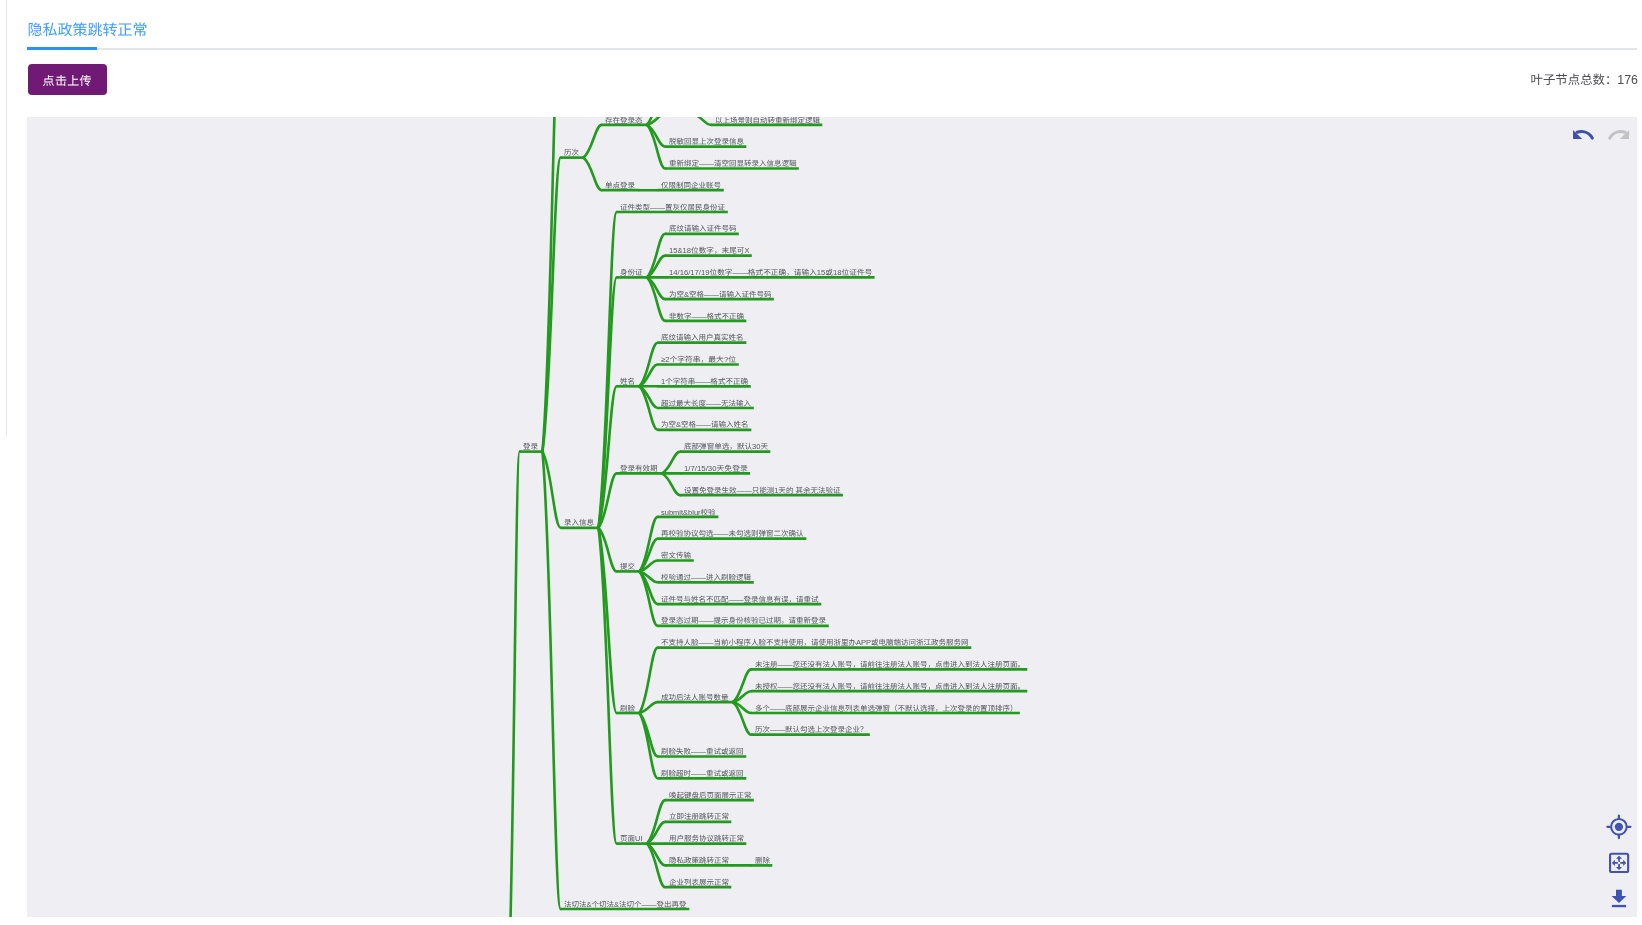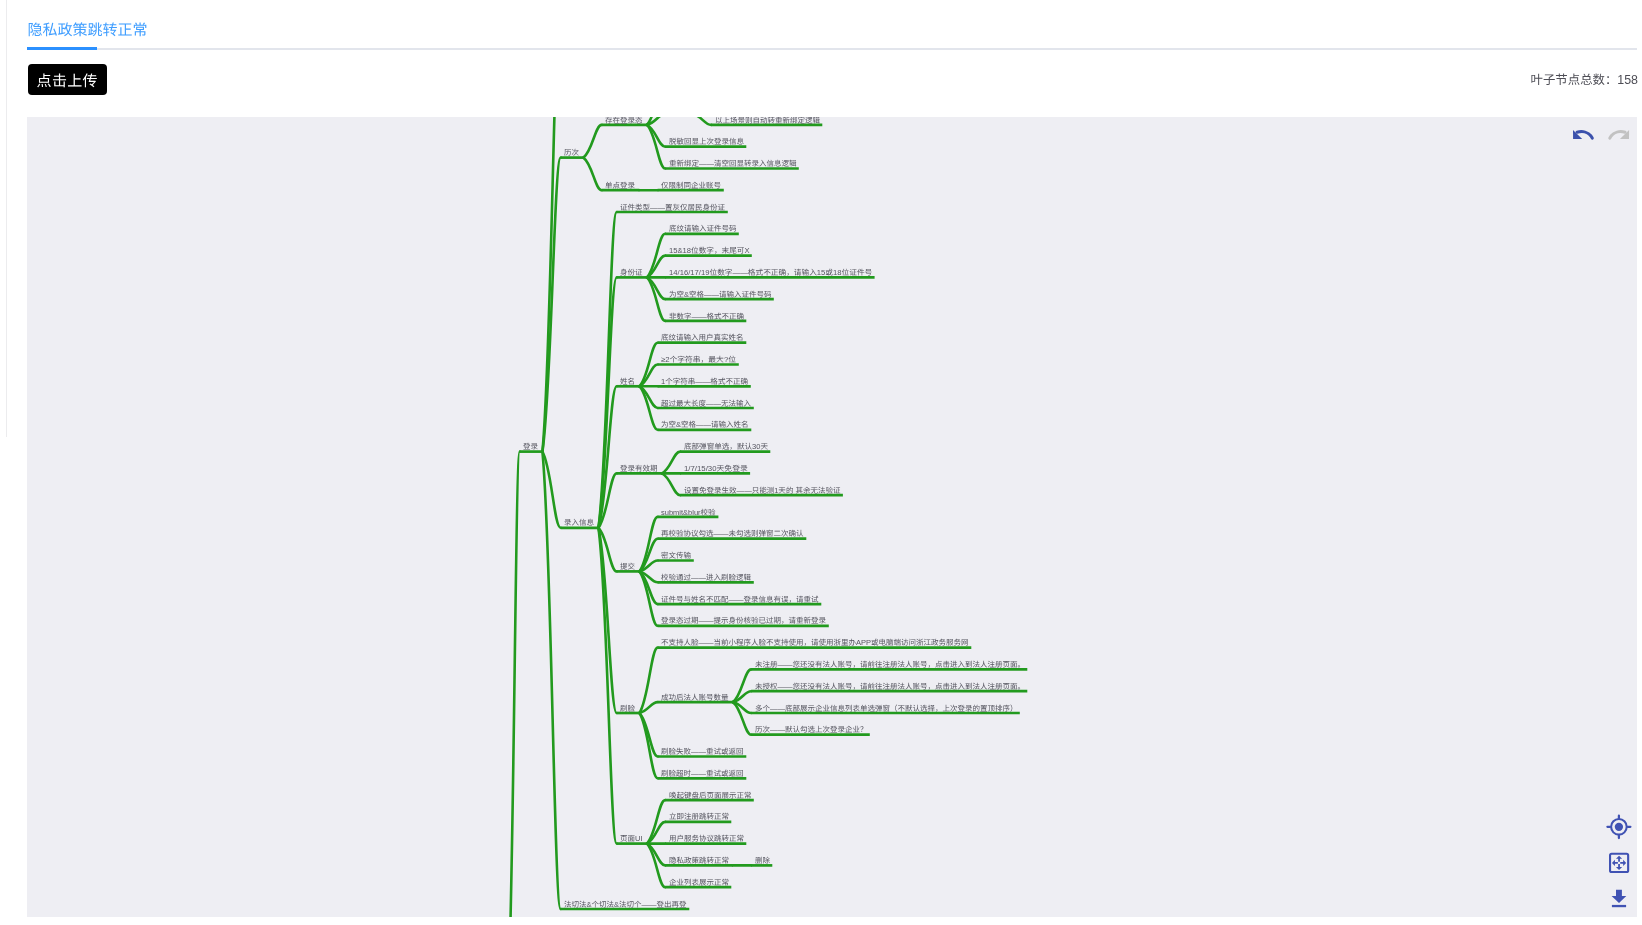--- a/index.html
+++ b/index.html
@@ -16,22 +16,22 @@
 
   
   .tabs{position:absolute;left:27px;top:0;right:0;height:49px;}
   .tab-bar{position:absolute;left:0;top:47.6px;width:1610px;height:2px;background:#e2e5ec;}
   .tab{position:absolute;left:0.4px;top:22.2px;font-size:15px;color:#409eff;letter-spacing:0;line-height:15px;white-space:nowrap;}
   .tab-active-bar{position:absolute;left:0.4px;top:47.4px;width:69.4px;height:3px;background:#2b90ff;}
 
   
   .upload-btn{
     position:absolute;left:27.6px;top:64px;width:79.2px;height:31.3px;
-    background:#000000;border:none;border-radius:4px;color:#fff;
-    font-family:"Liberation Sans",sans-serif;font-size:15px;letter-spacing:0.3px;
+    background:#701a75;border:none;border-radius:4px;color:#fff;
+    font-family:"Liberation Sans",sans-serif;font-size:12px;letter-spacing:0.3px;
     padding:0;cursor:pointer;
   }
   .leaf-total{
     position:absolute;right:4px;top:69.6px;font-size:12.4px;color:#4d4d55;white-space:nowrap;
   }
 
   
   .mm-wrap{position:absolute;left:27px;top:117px;width:1610px;height:800px;background:#eeeef3;overflow:hidden;}
   .mm-svg{position:absolute;left:-27px;top:-117px;width:1642px;height:925px;display:block;}
   .mm-line{fill:none;stroke:#229a1e;stroke-width:2.7px;stroke-linecap:butt;}
@@ -56,21 +56,21 @@
 
   <div class="page-scroll"></div>
 
   <div class="tabs">
     <div class="tab-bar"></div>
     <div class="tab">隐私政策跳转正常</div>
     <div class="tab-active-bar"></div>
   </div>
 
   <button class="upload-btn">点击上传</button>
-  <div class="leaf-total">叶子节点总数：158</div>
+  <div class="leaf-total">叶子节点总数：176</div>
 
   <div class="mm-wrap">
     <svg class="mm-svg" id="mm-svg" viewBox="0 0 1642 925">
         <g>
           <path d="M542.4 451.6C551.5 360.1 554.2 -5.8 560.6 -5.8" class="mm-conn"></path>
           <path d="M542.4 451.6C551.5 392.8 554.2 157.6 560.6 157.6" class="mm-conn"></path>
           <path d="M583.4 157.6C592.5 151.0 595.2 124.9 601.6 124.9" class="mm-conn"></path>
           <path d="M646.9 124.9C656.0 116.2 658.7 81.3 665.1 81.3" class="mm-conn"></path>
           <path d="M646.9 124.9C656.0 122.7 658.7 114.0 665.1 114.0" class="mm-conn"></path>
           <path d="M692.9 114.0C702.0 111.8 704.7 103.1 711.1 103.1" class="mm-conn"></path>

